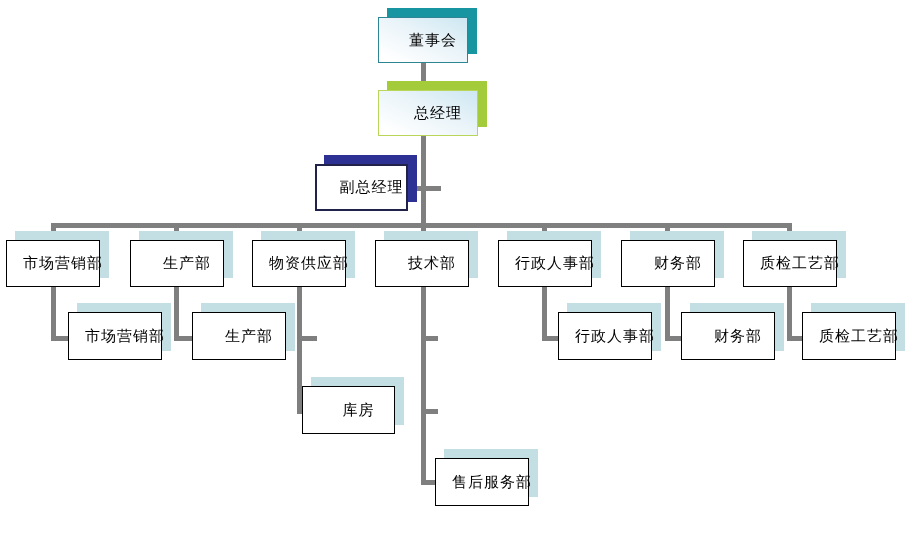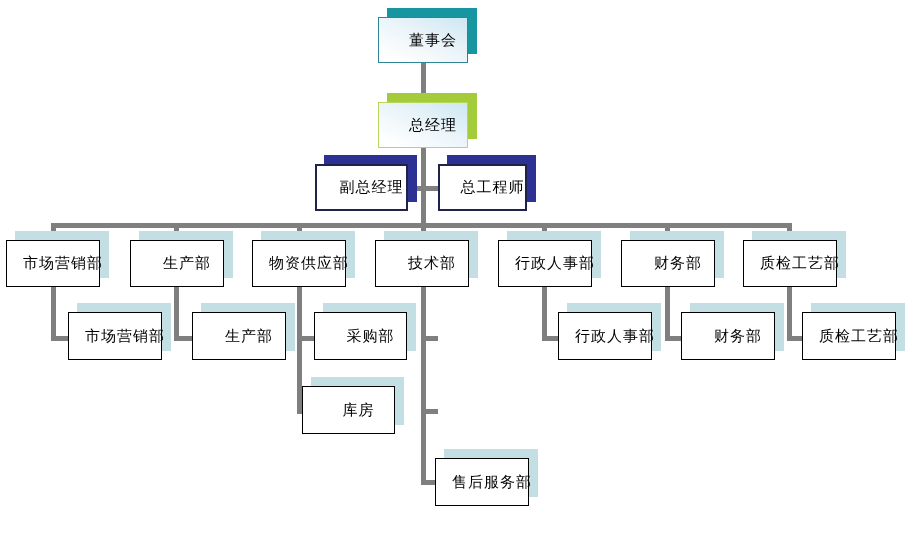--- a/index.html
+++ b/index.html
@@ -81,29 +81,26 @@
   <div class="line" style="left:665px;top:336px;width:19px;height:5px"></div>
   <div class="line" style="left:787px;top:336px;width:18px;height:5px"></div>
   <div class="line" style="left:297px;top:409px;width:20px;height:5px"></div>
   <div class="line" style="left:421px;top:409px;width:17px;height:5px"></div>
   <div class="line" style="left:421px;top:480px;width:17px;height:5px"></div>
 
   <div class="node n-teal" style="left:378px;top:17px;width:90px;height:46px">
     <span>董事会</span>
   </div>
 
-  <div class="node n-green" style="left:378px;top:102px;width:90px;height:46px">
+  <div class="node n-green" style="left:378px;top:90px;width:100px;height:46px">
     <span>总经理</span>
   </div>
 
   <div class="node n-navy" style="left:315px;top:164px;width:93px;height:47px">
     <span>副总经理</span>
-  </div>
-  <div class="node n-navy" style="left:438px;top:164px;width:89px;height:47px">
-    <span>总工程师</span>
   </div>
 
   <div class="node n-plain" style="left:6px;top:240px;width:94px;height:47px">
     <span>市场营销部</span>
   </div>
   <div class="node n-plain" style="left:130px;top:240px;width:94px;height:47px">
     <span>生产部</span>
   </div>
   <div class="node n-plain" style="left:252px;top:240px;width:94px;height:47px">
     <span>物资供应部</span>
@@ -120,23 +117,20 @@
   <div class="node n-plain" style="left:743px;top:240px;width:94px;height:47px">
     <span>质检工艺部</span>
   </div>
 
   <div class="node n-plain" style="left:68px;top:312px;width:94px;height:48px">
     <span>市场营销部</span>
   </div>
   <div class="node n-plain" style="left:192px;top:312px;width:94px;height:48px">
     <span>生产部</span>
   </div>
-  <div class="node n-plain" style="left:314px;top:312px;width:93px;height:48px">
-    <span>采购部</span>
-  </div>
   <div class="node n-plain" style="left:558px;top:312px;width:94px;height:48px">
     <span>行政人事部</span>
   </div>
   <div class="node n-plain" style="left:681px;top:312px;width:94px;height:48px">
     <span>财务部</span>
   </div>
   <div class="node n-plain" style="left:802px;top:312px;width:94px;height:48px">
     <span>质检工艺部</span>
   </div>
 

